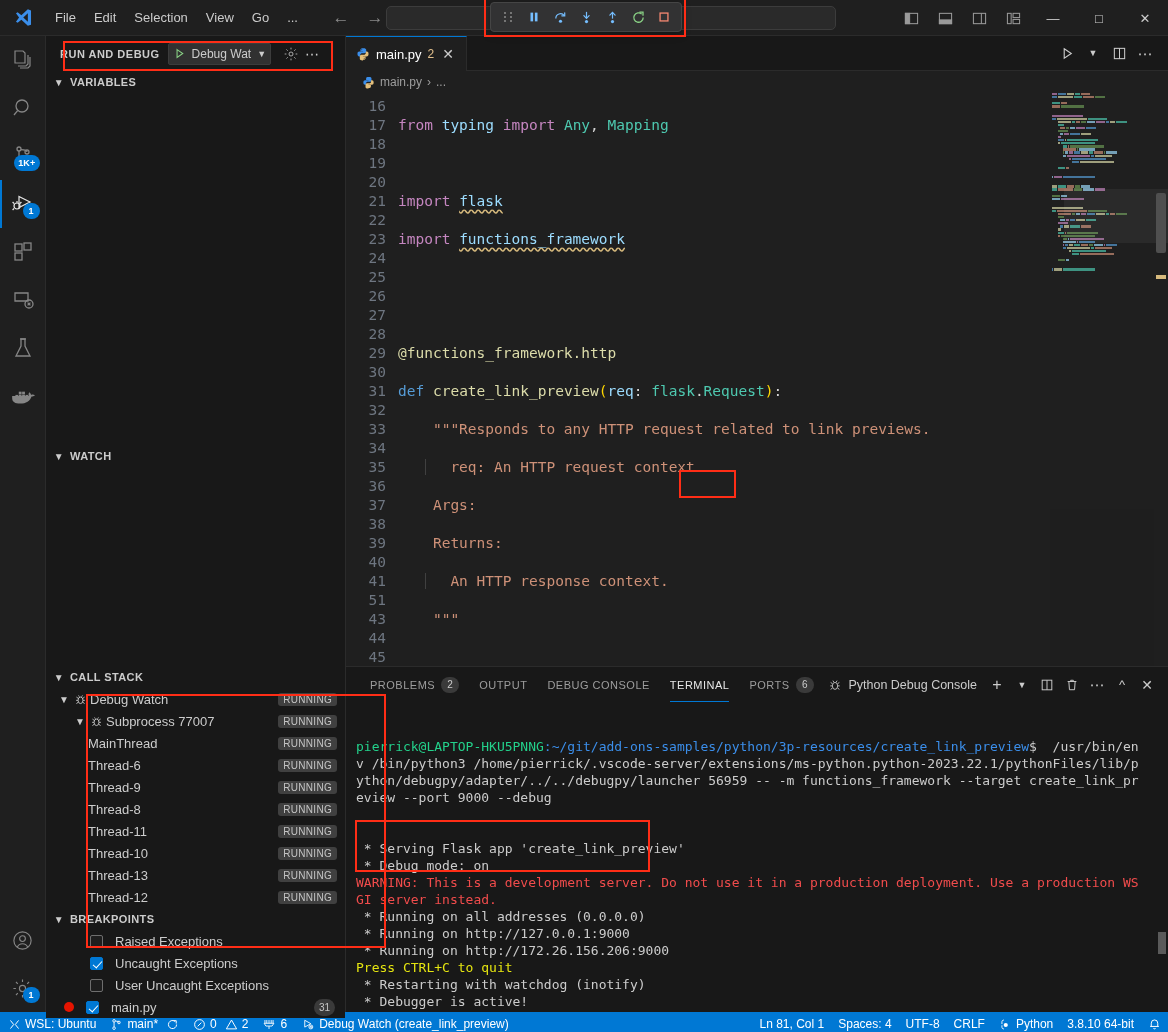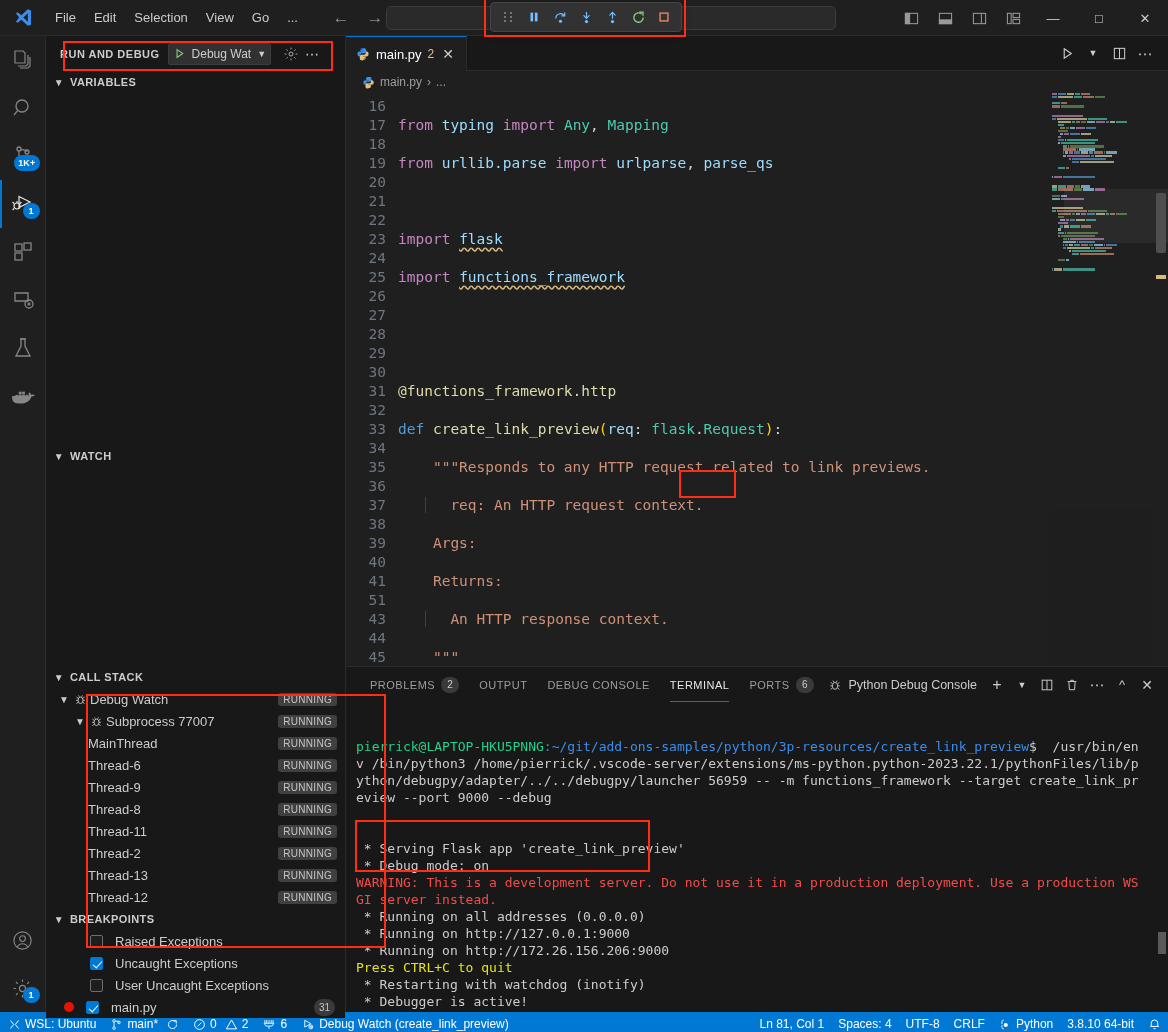--- a/index.html
+++ b/index.html
@@ -503,21 +503,21 @@
         </div>
         <div class="cs-row">
           <span style="display:inline-block;width:42px"></span>
           <span style="display:inline-block;width:0px"></span>
           <span class="cs-label">Thread-11</span>
           <span class="cs-state">RUNNING</span>
         </div>
         <div class="cs-row">
           <span style="display:inline-block;width:42px"></span>
           <span style="display:inline-block;width:0px"></span>
-          <span class="cs-label">Thread-2</span>
+          <span class="cs-label">Thread-10</span>
           <span class="cs-state">RUNNING</span>
         </div>
         <div class="cs-row">
           <span style="display:inline-block;width:42px"></span>
           <span style="display:inline-block;width:0px"></span>
           <span class="cs-label">Thread-13</span>
           <span class="cs-state">RUNNING</span>
         </div>
         <div class="cs-row">
           <span style="display:inline-block;width:42px"></span>
@@ -630,21 +630,20 @@
             <div class="ln">39</div>
             <div class="ln">40</div>
             <div class="ln">41</div>
             <div class="ln">51</div>
             <div class="ln">43</div>
             <div class="ln">44</div>
             <div class="ln">45</div>
           </div>
         <div id="codelines" class="mono">
 <div class="cl"><span class="kw">from</span> <span class="var">typing</span> <span class="kw">import</span> <span class="cls">Any</span><span class="op">,</span> <span class="cls">Mapping</span></div>
-<div class="cl"><span class="kw">from</span> <span class="var">urllib.parse</span> <span class="kw">import</span> <span class="var">urlparse</span><span class="op">,</span> <span class="var">parse_qs</span></div>
 <div class="cl">&nbsp;</div>
 <div class="cl"><span class="kw">import</span> <span class="var squig">flask</span></div>
 <div class="cl"><span class="kw">import</span> <span class="var squig">functions_framework</span></div>
 <div class="cl">&nbsp;</div>
 <div class="cl">&nbsp;</div>
 <div class="cl"><span class="fn">@functions_framework.http</span></div>
 <div class="cl"><span class="kw2">def</span> <span class="fn">create_link_preview</span><span class="par">(</span><span class="var">req</span><span class="op">: </span><span class="cls">flask</span><span class="op">.</span><span class="cls">Request</span><span class="par">)</span><span class="op">:</span></div>
 <div class="cl">    <span class="str">"""Responds to any HTTP request related to link previews.</span></div>
 <div class="cl">    <span class="ind">  <span class="str">req: An HTTP request context.</span></span></div>
 <div class="cl">    <span class="str">Args:</span></div>

